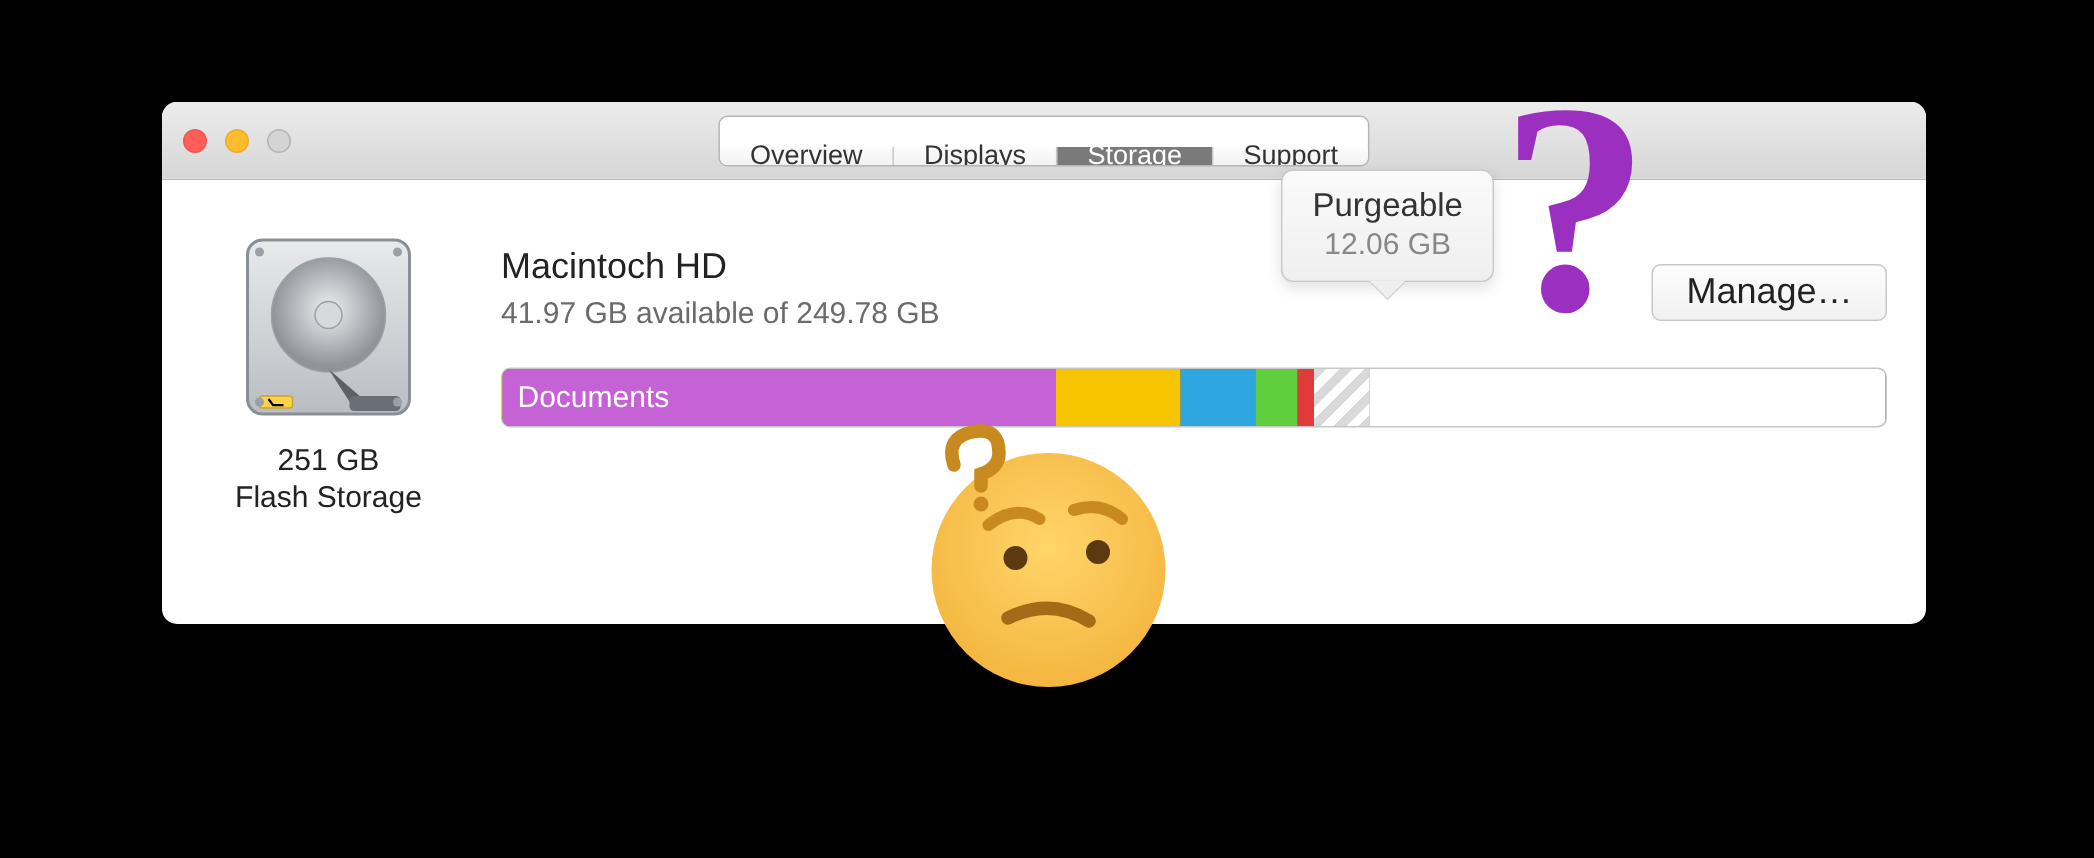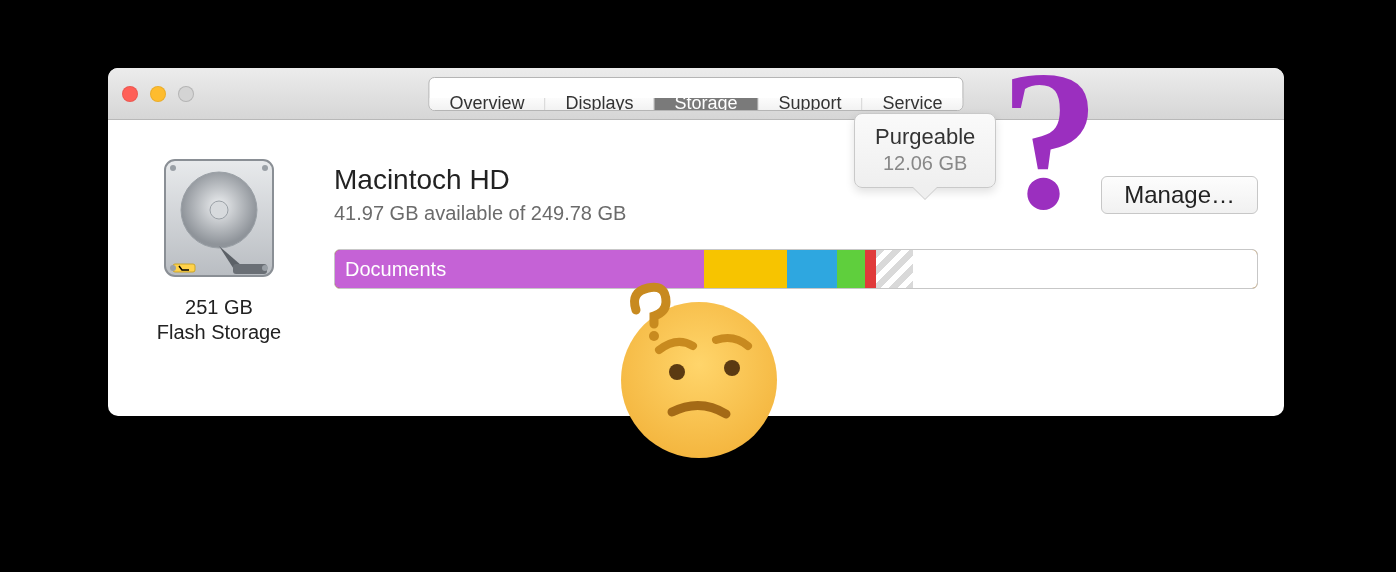--- a/index.html
+++ b/index.html
@@ -71,21 +71,21 @@
   }
   .drive-col{
     width: 170px;
     display:flex; flex-direction:column; align-items:center;
     flex-shrink:0;
   }
   .hdd-icon{ width:128px; height:128px; margin-top:6px; }
   .drive-size{ font-size:20px; color:#222; margin-top:14px; }
   .drive-type{ font-size:20px; color:#222; margin-top:2px; }
   .main-col{ flex:1; position:relative; }
-  .disk-title{ font-size:28px; color:#222; font-weight:400; margin-top:16px;}
+  .disk-title{ font-size:24px; color:#222; font-weight:400; margin-top:16px;}
   .disk-sub{ font-size:20px; color:#6b6b6b; margin-top:6px;}
   .manage-btn{
     position:absolute; right:0; top:28px;
     height:38px; padding:0 22px;
     font-size:24px; color:#222;
     background: linear-gradient(#fdfdfd,#f1f1f1);
     border:1px solid #c7c7c7;
     border-radius:6px;
     display:flex; align-items:center;
   }
@@ -158,21 +158,20 @@
     <div class="traffic">
       <div class="dot red"></div>
       <div class="dot yellow"></div>
       <div class="dot gray"></div>
     </div>
     <div class="tabs">
       <div class="tab">Overview</div>
       <div class="tab">Displays</div>
       <div class="tab active">Storage</div>
       <div class="tab">Support</div>
-      <div class="tab">Service</div>
     </div>
   </div>
 
   <div class="body">
     <div class="drive-col">
       <svg class="hdd-icon" viewBox="0 0 128 128">
         <defs>
           <linearGradient id="mg" x1="0" y1="0" x2="0" y2="1">
             <stop offset="0" stop-color="#e8eaec"></stop>
               <stop offset="1" stop-color="#b9bdc2"></stop>

